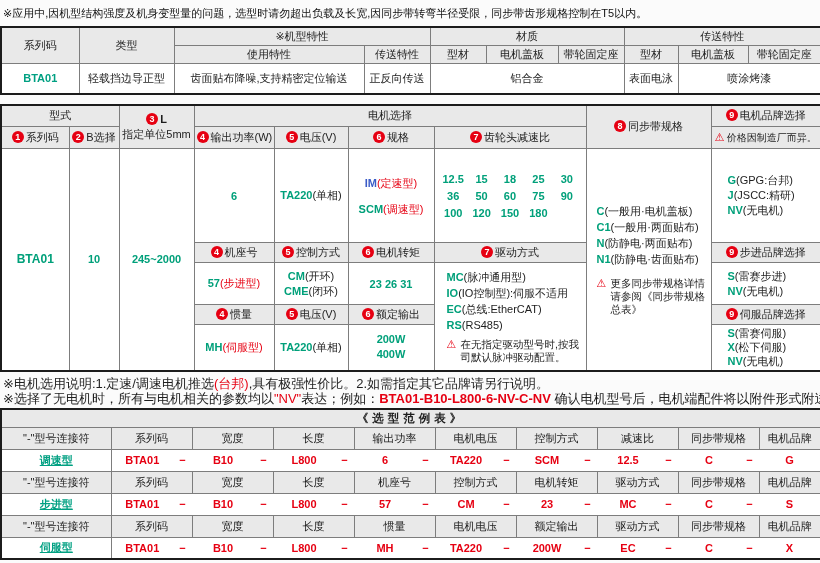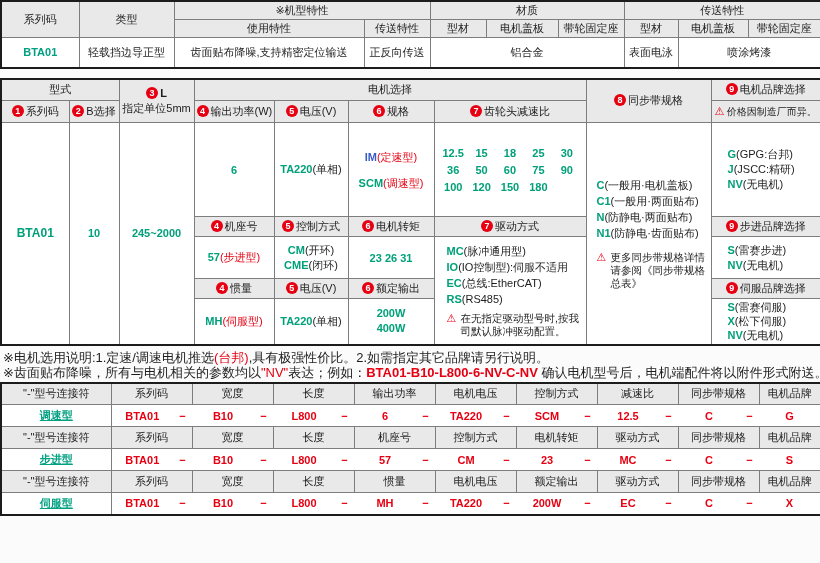--- a/index.html
+++ b/index.html
@@ -52,20 +52,21 @@
   .spec-table td { height:17px; white-space:nowrap; }
   .spec-table tr.data td { height:30px; background:#fff; }
 
   .main-table td { white-space:nowrap; }
 </style>
 </head>
 <body>
 
 <div class="page">
 
+  <div class="top-note">※应用中,因机型结构强度及机身变型量的问题，选型时请勿超出负载及长宽,因同步带转弯半径受限，同步带齿形规格控制在T5以内。</div>
 
   <table class="spec-table">
     <colgroup>
       <col style="width:78px">
         <col style="width:95px">
         <col style="width:190px">
         <col style="width:66px">
       <col style="width:56px">
         <col style="width:72px">
         <col style="width:66px">
@@ -231,21 +232,21 @@
         <div><span class="green">S</span><span>(雷赛伺服)</span></div>
         <div><span class="green">X</span><span>(松下伺服)</span></div>
         <div><span class="green">NV</span><span>(无电机)</span></div>
       </td>
     </tr>
   </tbody>
     </table>
 
   <div class="notes">
     <div><span>※电机选用说明:1.定速/调速电机推选</span><span class="red">(台邦)</span><span>,具有极强性价比。2.如需指定其它品牌请另行说明。</span></div>
-    <div><span>※齿面贴布降噪，所有与电机相关的参数均以</span><span class="red">"NV"</span><span>表达；例如：</span><span class="redb">BTA01-B10-L800-6-NV-C-NV</span><span> 确认电机型号后，电机端配件将以附件形式附送。</span></div>
+    <div><span>※选择了无电机时，所有与电机相关的参数均以</span><span class="red">"NV"</span><span>表达；例如：</span><span class="redb">BTA01-B10-L800-6-NV-C-NV</span><span> 确认电机型号后，电机端配件将以附件形式附送。</span></div>
   </div>
 
   <table class="ex-table">
     <colgroup>
       <col style="width:110px">
       <col style="width:62px">
         <col style="width:19px">
         <col style="width:62px">
         <col style="width:19px">
       <col style="width:62px">
@@ -256,20 +257,23 @@
         <col style="width:19px">
         <col style="width:62px">
         <col style="width:19px">
       <col style="width:62px">
         <col style="width:19px">
         <col style="width:62px">
         <col style="width:19px">
       <col style="width:62px">
     </colgroup>
     <tbody>
+        <tr>
+          <td class="hd caption-cell" colspan="18">《选型范例表》</td>
+        </tr>
 
     <tr class="hrow">
       <td class="hd">"-"型号连接符</td>
       <td class="hd" colspan="2">系列码</td>
       <td class="hd" colspan="2">宽度</td>
       <td class="hd" colspan="2">长度</td>
       <td class="hd" colspan="2">输出功率</td>
       <td class="hd" colspan="2">电机电压</td>
       <td class="hd" colspan="2">控制方式</td>
       <td class="hd" colspan="2">减速比</td>

